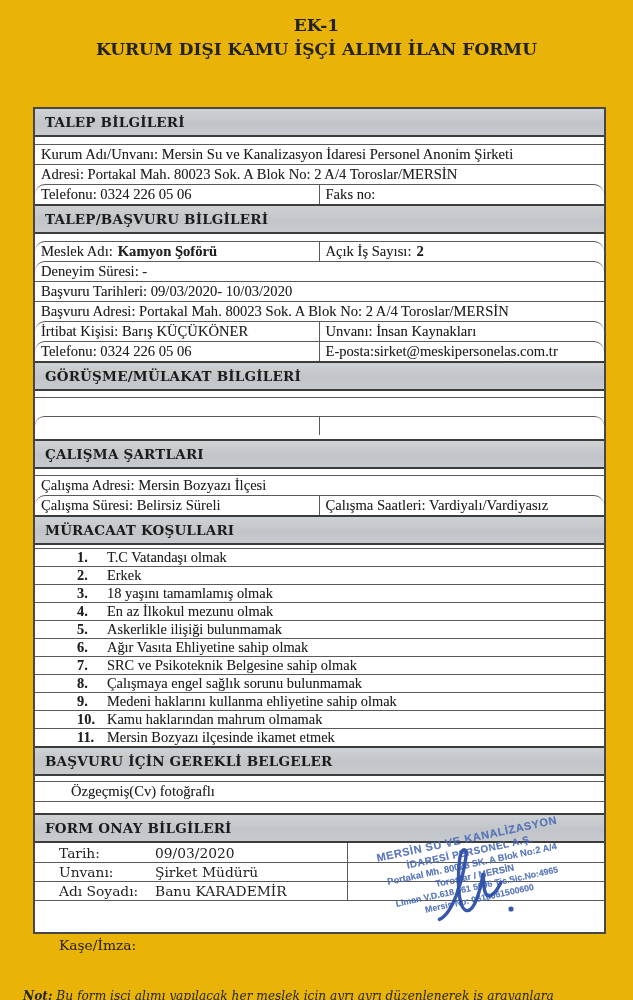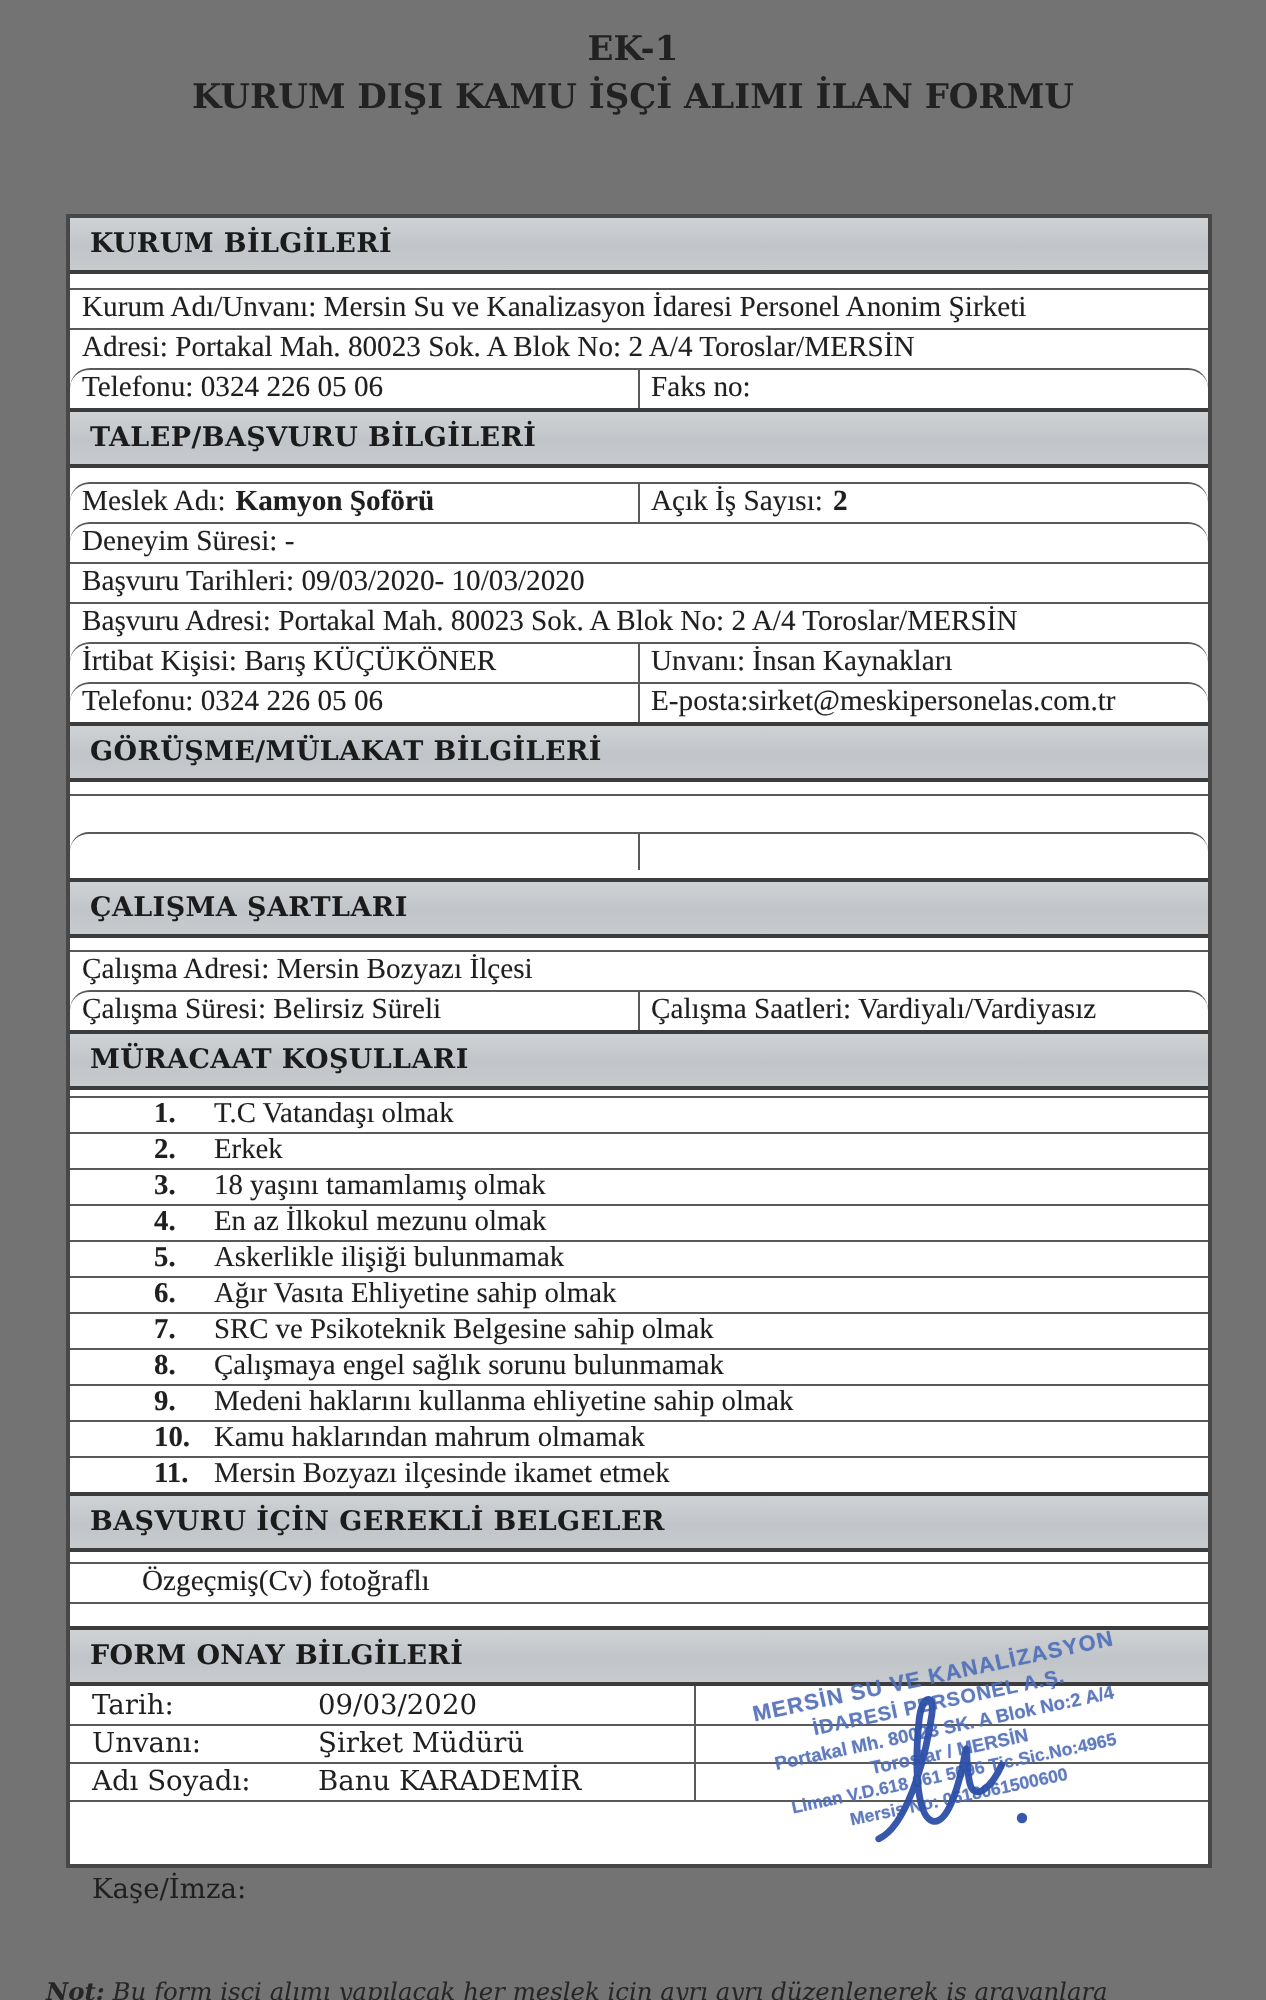--- a/index.html
+++ b/index.html
@@ -1,20 +1,20 @@
 <!DOCTYPE html>
 <html><head>
 <meta charset="utf-8">
 <style>
   * { box-sizing: border-box; margin: 0; padding: 0; }
   html, body { background: #ffffff; }
   .page {
     position: relative;
     width: 633px; height: 1000px;
-    background: #737373;
+    background: #eab308;
     font-family: "Liberation Serif", serif;
     color: #1f1f1f;
     overflow: hidden;
   }
   .doc-title {
     position: absolute; top: 13px; left: 0; width: 100%;
     text-align: center;
     font-family: "DejaVu Serif", serif;
     font-weight: bold; font-size: 17px; line-height: 24px;
     color: #222;
@@ -73,21 +73,21 @@
   .form-row {
     height: 19px;
     border-top: 1px solid #5a5a5a;
     display: flex; align-items: stretch;
     font-family: "DejaVu Serif", serif;
     font-size: 13.8px;
     white-space: nowrap;
   }
   .form-row .fleft {
     width: 55%; border-right: 1px solid #5a5a5a;
-    display: flex; align-items: center; padding-left: 11px; gap: 17px;
+    display: flex; align-items: center; padding-left: 24px;
   }
   .form-row .flabel { display: inline-block; width: 96px; }
   .form-row .fright { width: 45%; }
   .form-row.kase { height: 32px; border-top: 1px solid #5a5a5a; }
   .form-row.kase .fleft { width: 55%; border-right: 1px solid #5a5a5a; align-items: center; margin-top: 44px; }
   .stamp {
     position: absolute; left: 288px; top: -12px; width: 300px;
     transform: rotate(-12deg);
     text-align: center;
     color: #4e6db8;
@@ -120,21 +120,21 @@
 
 <div class="page">
 
   <div class="doc-title">
     <div>EK-1</div>
     <div>KURUM DIŞI KAMU İŞÇİ ALIMI İLAN FORMU</div>
   </div>
 
   <div class="form-table">
 
-    <div class="sec-header first">KURUM BİLGİLERİ</div>
+    <div class="sec-header first">TALEP BİLGİLERİ</div>
     <div class="gap7"></div>
     <div class="row">Kurum Adı/Unvanı: Mersin Su ve Kanalizasyon İdaresi Personel Anonim Şirketi</div>
     <div class="row">Adresi: Portakal Mah. 80023 Sok. A Blok No: 2 A/4 Toroslar/MERSİN</div>
     <div class="row split">
       <div class="cell left">Telefonu: 0324 226 05 06</div>
       <div class="cell right">Faks no:</div>
     </div>
 
     <div class="sec-header">TALEP/BAŞVURU BİLGİLERİ</div>
     <div class="gap7"></div>

